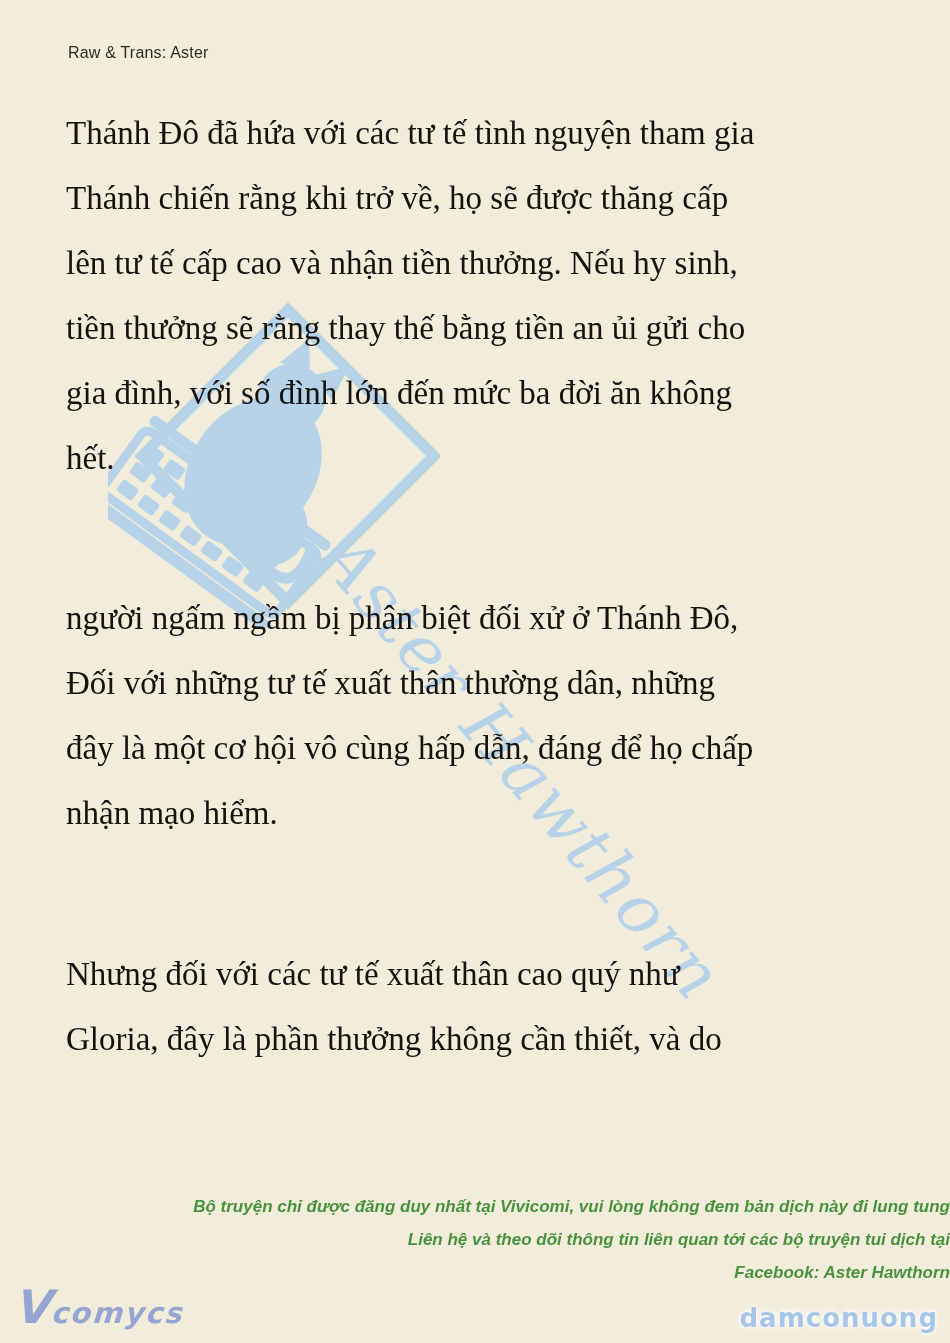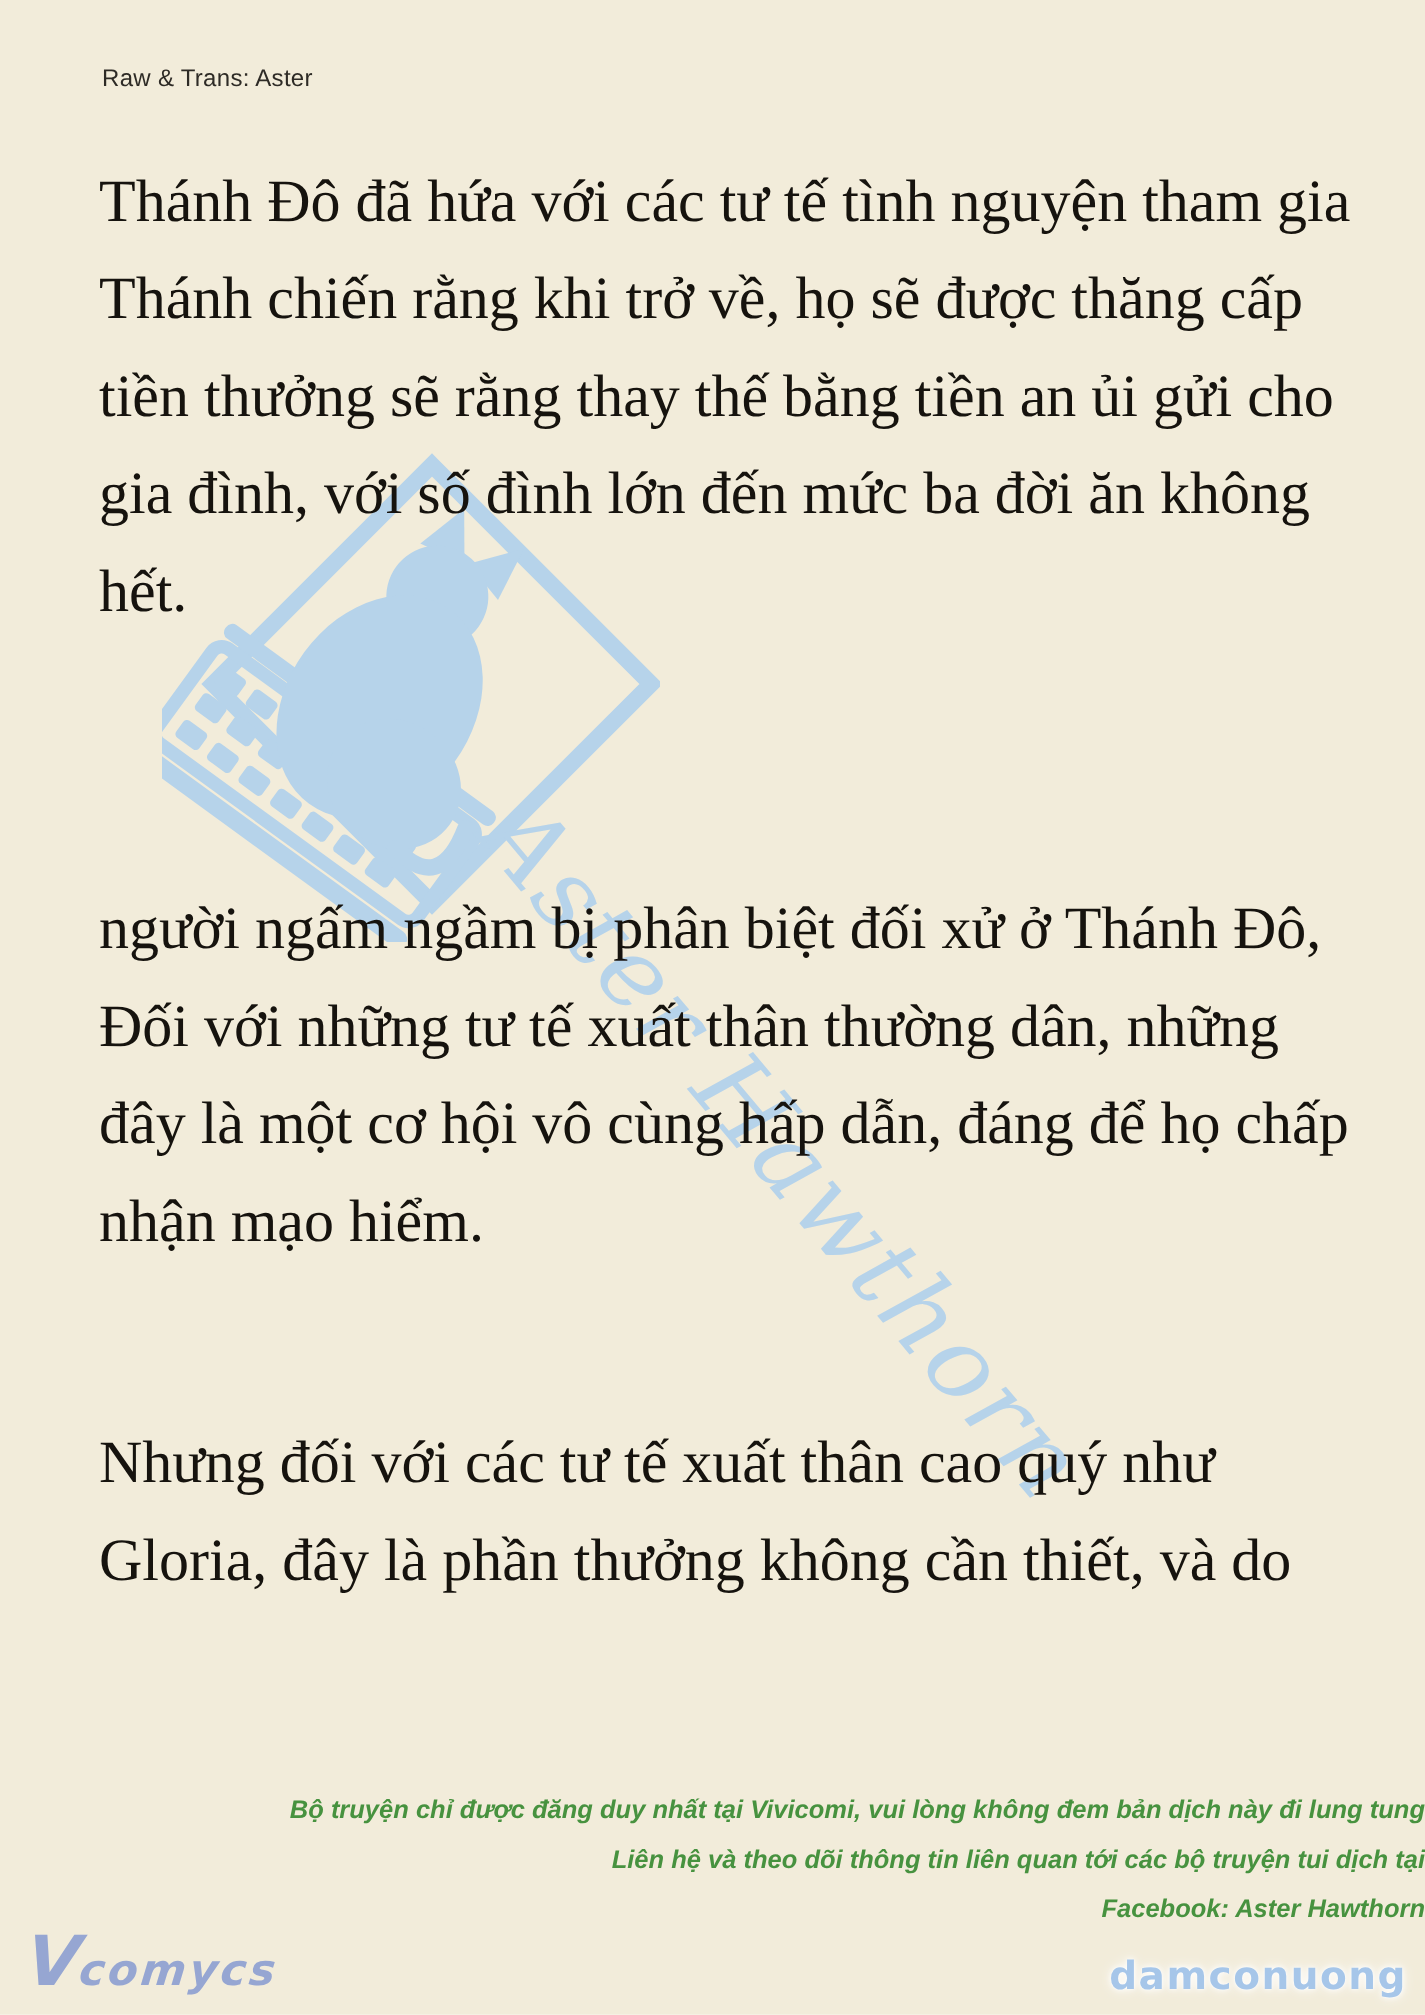--- a/index.html
+++ b/index.html
@@ -10,21 +10,21 @@
   }
   
   .credit{
     position:absolute;left:68px;top:44px;
     font-family:"Liberation Sans",sans-serif;
     font-size:16px;color:#2e2b26;letter-spacing:.2px;
   }
   
   .para{
     position:absolute;left:66px;width:830px;
-    font-size:40px;line-height:65px;color:#16130e;
+    font-size:33px;line-height:65px;color:#16130e;
     z-index:2;
   }
   .p1{top:101px}
   .p2{top:586px}
   .p3{top:942px}
   .tline{white-space:nowrap;}
   
   .wm{position:absolute;z-index:1;pointer-events:none;}
   .wm-art{left:108px;top:296px;width:332px;height:332px;}
   .wm-text{
@@ -105,20 +105,21 @@
     </g>
   </svg>
 
   <div class="wm wm-text" style="position:absolute;">Aster Hawthorn</div>
 
   <div class="credit">Raw &amp; Trans: Aster</div>
 
   <div class="para p1">
     <div class="tline">Thánh Đô đã hứa với các tư tế tình nguyện tham gia</div>
     <div class="tline">Thánh chiến rằng khi trở về, họ sẽ được thăng cấp</div>
+    <div class="tline">lên tư tế cấp cao và nhận tiền thưởng. Nếu hy sinh,</div>
     <div class="tline">tiền thưởng sẽ rằng thay thế bằng tiền an ủi gửi cho</div>
     <div class="tline">gia đình, với số đình lớn đến mức ba đời ăn không</div>
     <div class="tline">hết.</div>
   </div>
 
   <div class="para p2">
     <div class="tline">người ngấm ngầm bị phân biệt đối xử ở Thánh Đô,</div>
     <div class="tline">Đối với những tư tế xuất thân thường dân, những</div>
     <div class="tline">đây là một cơ hội vô cùng hấp dẫn, đáng để họ chấp</div>
     <div class="tline">nhận mạo hiểm.</div>

